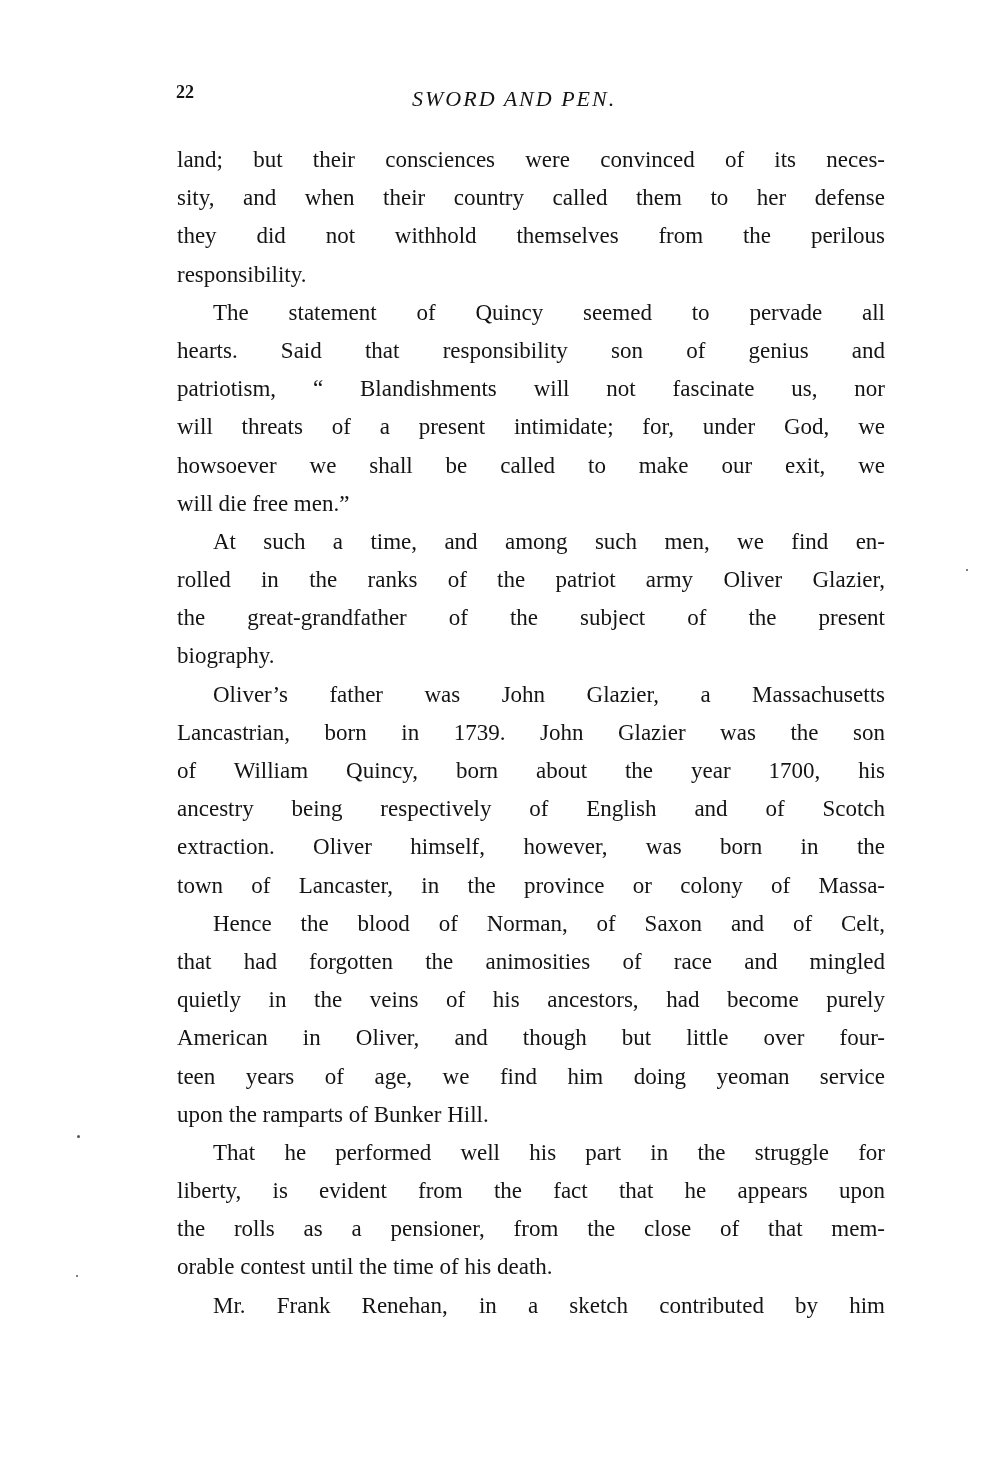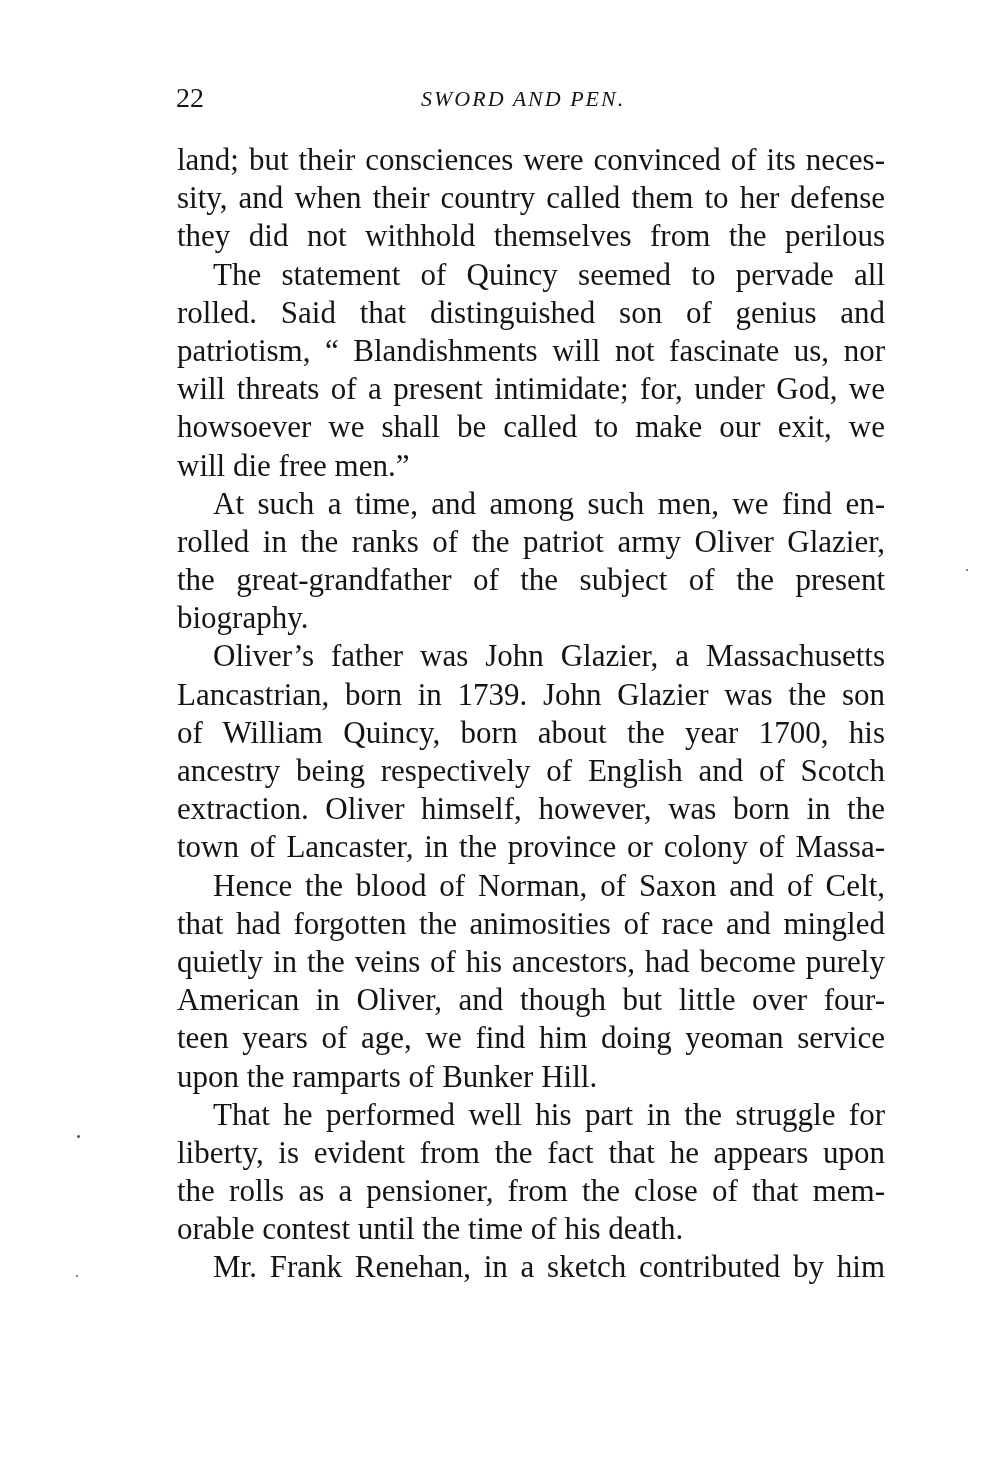--- a/index.html
+++ b/index.html
@@ -7,32 +7,32 @@
     .page {
       position: absolute; left: 0; top: 0; width: 1000px; height: 1471px;
       background: #ffffff; color: #141414;
       font-family: "Liberation Serif", "DejaVu Serif", serif;
     }
     .header {
       position: absolute; left: 176px; top: 82px; width: 710px; height: 34px;
     }
     .page-number {
       position: absolute; left: 0; top: 0;
-      font-size: 28px; font-weight: normal; letter-spacing: 0px;
+      font-size: 18px; font-weight: bold; letter-spacing: 0px;
     }
     .running-title {
       position: absolute; left: 236px; top: 4px;
-      font-size: 22px; font-style: italic; letter-spacing: 2px; margin-left: 9px;
+      font-size: 22px; font-style: italic; letter-spacing: 2px;
     }
     .body-text {
       position: absolute; left: 177px; top: 141px; width: 708px;
     }
     .line {
       display: block; height: 38.2px; line-height: 38.2px;
-      font-size: 31px; white-space: nowrap;
+      font-size: 23px; white-space: nowrap;
       text-align: justify; text-align-last: justify;
     }
     .line.last { text-align-last: left; }
     .line.indent { padding-left: 36px; }
     .speck {
       position: absolute; width: 3px; height: 3px; background: #555; border-radius: 50%;
     }
   </style>
 </head>
 <body>
@@ -42,25 +42,26 @@
     <span class="page-number">22</span>
     <span class="running-title">SWORD AND PEN.</span>
   </div>
 
   <div class="body-text">
 
     <div class="para">
       <span class="line">land; but their consciences were convinced of its neces-</span>
       <span class="line">sity, and when their country called them to her defense</span>
       <span class="line">they did not withhold themselves from the perilous</span>
+      <span class="line last">responsibility.</span>
     </div>
 
     <div class="para">
       <span class="line indent">The statement of Quincy seemed to pervade all</span>
-      <span class="line">rolled. Said that distinguished son of genius and</span>
+      <span class="line">hearts. Said that responsibility son of genius and</span>
       <span class="line">patriotism, “ Blandishments will not fascinate us, nor</span>
       <span class="line">will threats of a present intimidate; for, under God, we</span>
       <span class="line">howsoever we shall be called to make our exit, we</span>
       <span class="line last">will die free men.”</span>
     </div>
 
     <div class="para">
       <span class="line indent">At such a time, and among such men, we find en-</span>
       <span class="line">rolled in the ranks of the patriot army Oliver Glazier,</span>
       <span class="line">the great-grandfather of the subject of the present</span>

